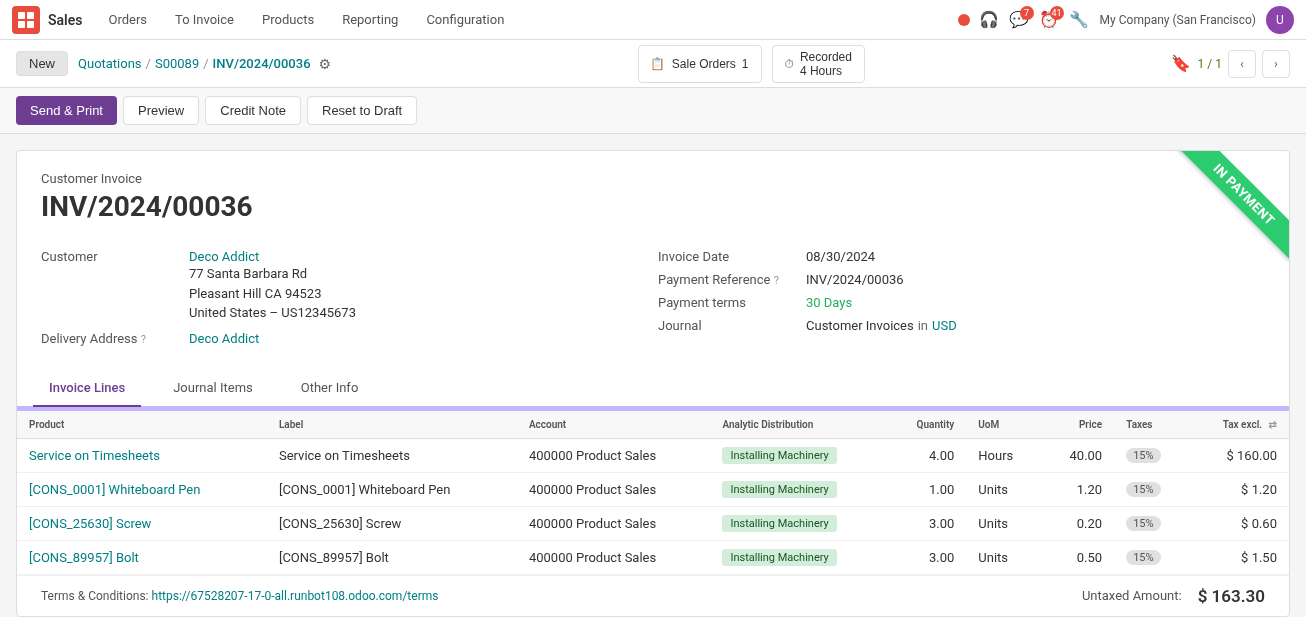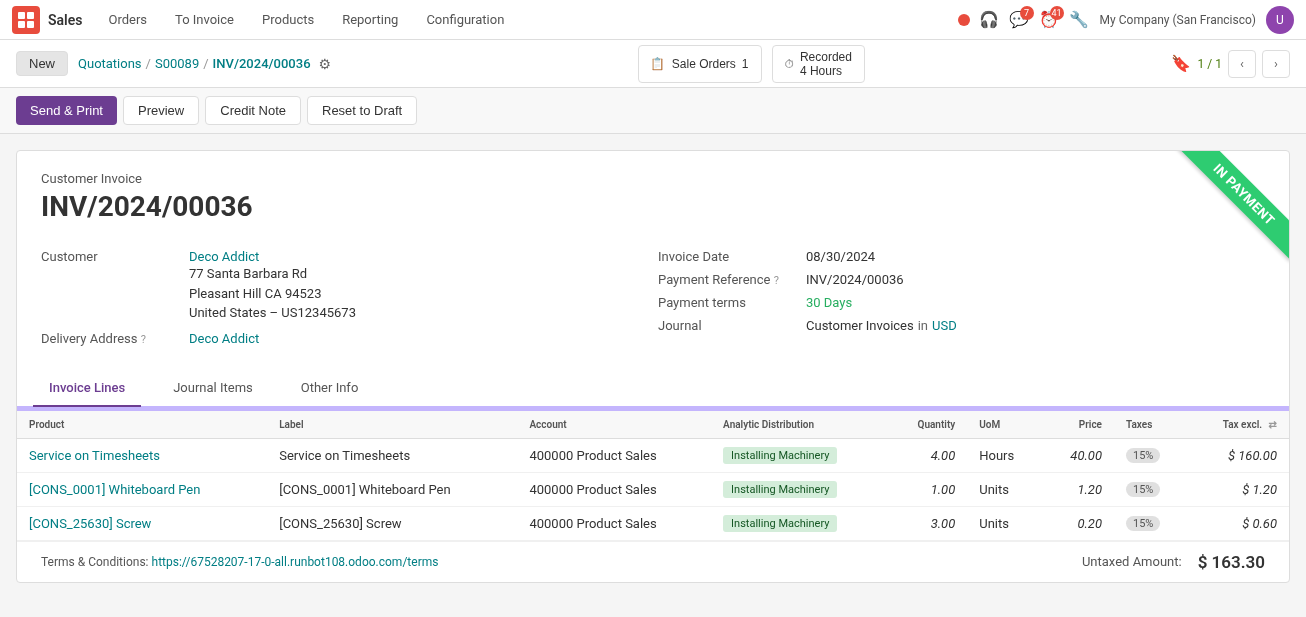--- a/index.html
+++ b/index.html
@@ -80,21 +80,21 @@
     
     .invoice-table { width: 100%; border-collapse: collapse; }
     .table-header { background: #f8f8f8; }
     .table-header th { padding: 8px 12px; text-align: left; font-size: 10px; font-weight: 600; color: #555; border-bottom: 1px solid #ddd; }
     .table-header th:last-child { text-align: right; }
     .table-row td { padding: 8px 12px; border-bottom: 1px solid #f0f0f0; font-size: 13px; }
     .table-row td:last-child { text-align: right; }
     .cell-link { color: #017e84; cursor: pointer; }
     .tag-green { background: #d4edda; color: #155724; border-radius: 3px; padding: 2px 8px; font-size: 11px; display: inline-block; }
     .tax-badge { background: #e0e0e0; color: #555; border-radius: 10px; padding: 1px 7px; font-size: 11px; display: inline-block; }
-    .col-right { text-align: right !important; font-style: italic; }
+    .col-right { text-align: right !important; }
     .sort-icon { cursor: pointer; color: #999; margin-left: 4px; }
 
     
     .invoice-footer { padding: 10px 24px; border-top: 1px solid #f0f0f0; display: flex; justify-content: space-between; align-items: center; }
     .terms-text { font-size: 12px; color: #555; }
     .terms-link { color: #017e84; cursor: pointer; }
     .totals { display: flex; gap: 16px; align-items: center; }
     .total-label { font-size: 13px; color: #555; }
     .total-value { font-size: 17px; font-weight: 600; color: #333; }
   </style>
@@ -272,20 +272,31 @@
     <td><span class="cell-link">[CONS_25630] Screw</span></td>
     <td>[CONS_25630] Screw</td>
     <td>400000 Product Sales</td>
     <td><span class="tag-green">Installing Machinery</span></td>
     <td class="col-right">3.00</td>
     <td>Units</td>
     <td class="col-right">0.20</td>
     <td><span class="tax-badge">15%</span></td>
     <td class="col-right">$ 0.60</td>
   </tr>
+        <tr class="table-row">
+    <td><span class="cell-link">[CONS_89957] Bolt</span></td>
+    <td>[CONS_89957] Bolt</td>
+    <td>400000 Product Sales</td>
+    <td><span class="tag-green">Installing Machinery</span></td>
+    <td class="col-right">3.00</td>
+    <td>Units</td>
+    <td class="col-right">0.50</td>
+    <td><span class="tax-badge">15%</span></td>
+    <td class="col-right">$ 1.50</td>
+  </tr>
       </tbody>
   </table>
 
   <div class="invoice-footer">
     <div class="terms-text">
       <span>Terms &amp; Conditions:</span>
       <span class="terms-link">https://67528207-17-0-all.runbot108.odoo.com/terms</span>
     </div>
     <div class="totals">
       <span class="total-label">Untaxed Amount:</span>

